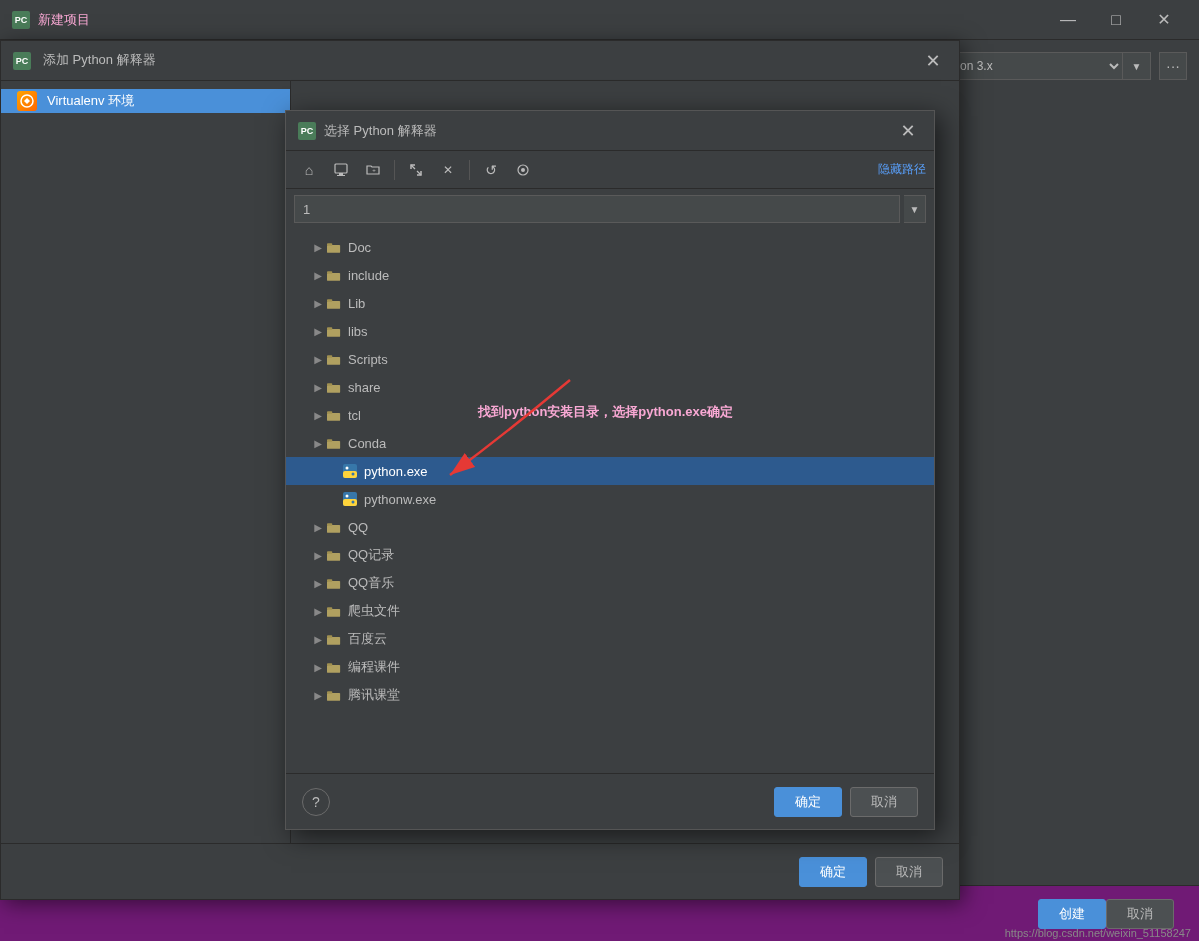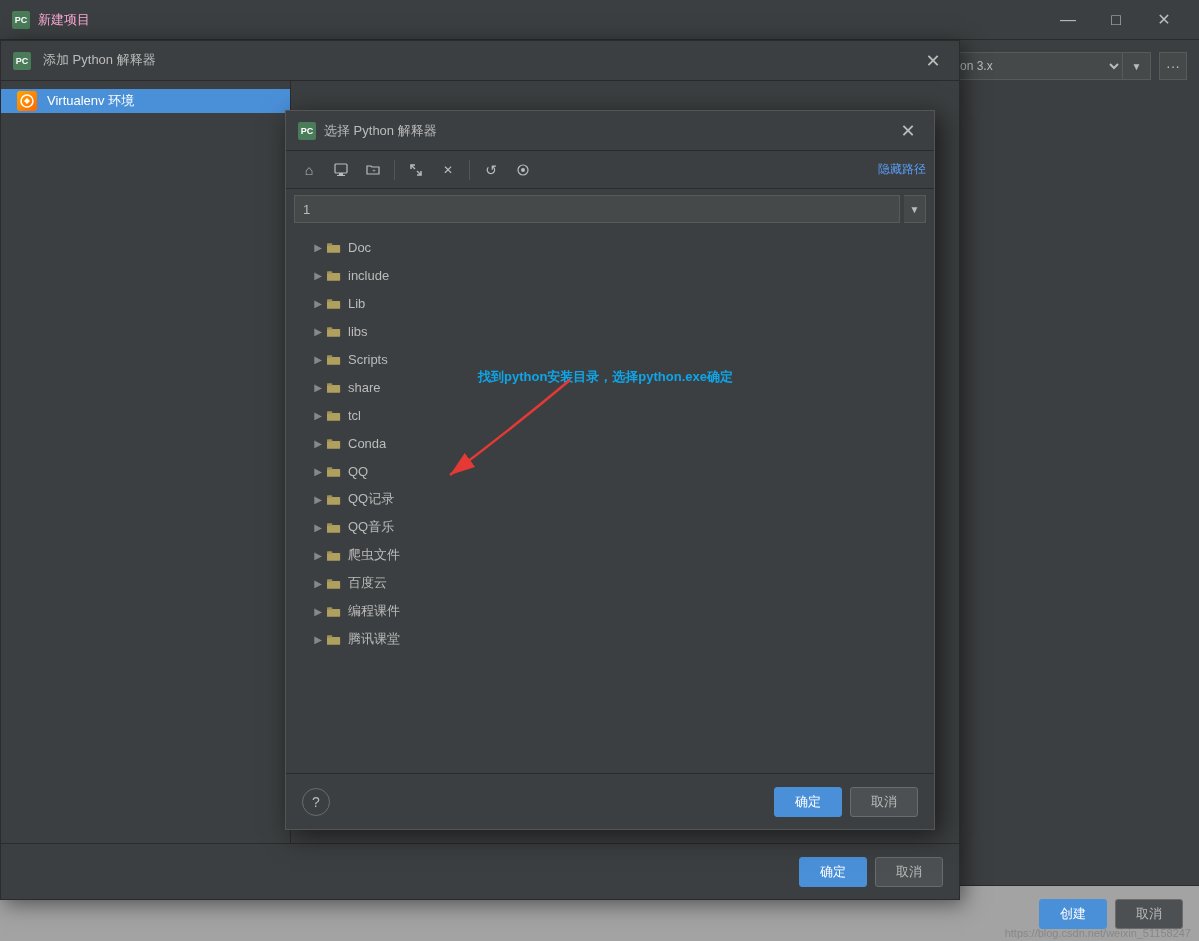--- a/index.html
+++ b/index.html
@@ -182,27 +182,27 @@
       cursor: pointer;
       display: flex;
       align-items: center;
       justify-content: center;
       font-size: 14px;
     }
 
     
     .outer-footer {
       height: 56px;
-      background: #a3a3a3;
+      background: #701a75;
       border-top: 1px solid #2b2b2b;
       display: flex;
       align-items: center;
       justify-content: flex-end;
-      padding: 0 16px;
-      gap: 8px;
+      padding: 0 25px;
+      gap: 0;
       flex-shrink: 0;
     }
 
     .btn-primary {
       background: #4a90d9;
       border: 1px solid #4a90d9;
       color: white;
       height: 30px;
       padding: 0 20px;
       font-size: 13px;
@@ -515,26 +515,27 @@
     }
 
     .footer-right {
       display: flex;
       gap: 8px;
     }
 
     
     .annotation-text {
       position: absolute;
-      color: #0ea5e9;
+      color: #f9a8d4;
       font-size: 14px;
       font-weight: bold;
       pointer-events: none;
       z-index: 20;
       white-space: nowrap;
+      margin-top: 35px;
     }
 
     
     .red-arrow {
       position: absolute;
       z-index: 20;
       pointer-events: none;
     }
 
     
@@ -786,20 +787,44 @@
       <div class="tree-item indent-1">
         <span class="tree-chevron">▶</span>
         <span class="folder-icon">
           <svg class="folder-svg" viewBox="0 0 16 12">
         <rect x="0" y="3" width="15" height="9" rx="1" fill="#b0a060"></rect>
         <rect x="0" y="1" width="6" height="3" rx="1" fill="#a09050"></rect>
       </svg>
         </span>
         <span>Conda</span>
       </div>
+      <div class="tree-item indent-2 selected">
+        <span style="width: 16px; display: inline-block;"></span>
+        <span class="file-icon">
+          <svg width="14" height="14" viewBox="0 0 14 14">
+        <rect x="0" y="0" width="14" height="14" rx="2" fill="#3777a9"></rect>
+        <rect x="0" y="7" width="14" height="7" rx="2" fill="#ffd43b"></rect>
+        <circle cx="4" cy="4" r="1.5" fill="white"></circle>
+        <circle cx="10" cy="10" r="1.5" fill="#3777a9"></circle>
+      </svg>
+        </span>
+        <span>python.exe</span>
+      </div>
+      <div class="tree-item indent-2">
+        <span style="width: 16px; display: inline-block;"></span>
+        <span class="file-icon">
+          <svg width="14" height="14" viewBox="0 0 14 14">
+        <rect x="0" y="0" width="14" height="14" rx="2" fill="#3777a9"></rect>
+        <rect x="0" y="7" width="14" height="7" rx="2" fill="#ffd43b"></rect>
+        <circle cx="4" cy="4" r="1.5" fill="white"></circle>
+        <circle cx="10" cy="10" r="1.5" fill="#3777a9"></circle>
+      </svg>
+        </span>
+        <span>pythonw.exe</span>
+      </div>
       <div class="tree-item indent-1">
         <span class="tree-chevron">▶</span>
         <span class="folder-icon">
           <svg class="folder-svg" viewBox="0 0 16 12">
         <rect x="0" y="3" width="15" height="9" rx="1" fill="#b0a060"></rect>
         <rect x="0" y="1" width="6" height="3" rx="1" fill="#a09050"></rect>
       </svg>
         </span>
         <span>QQ</span>
       </div>

